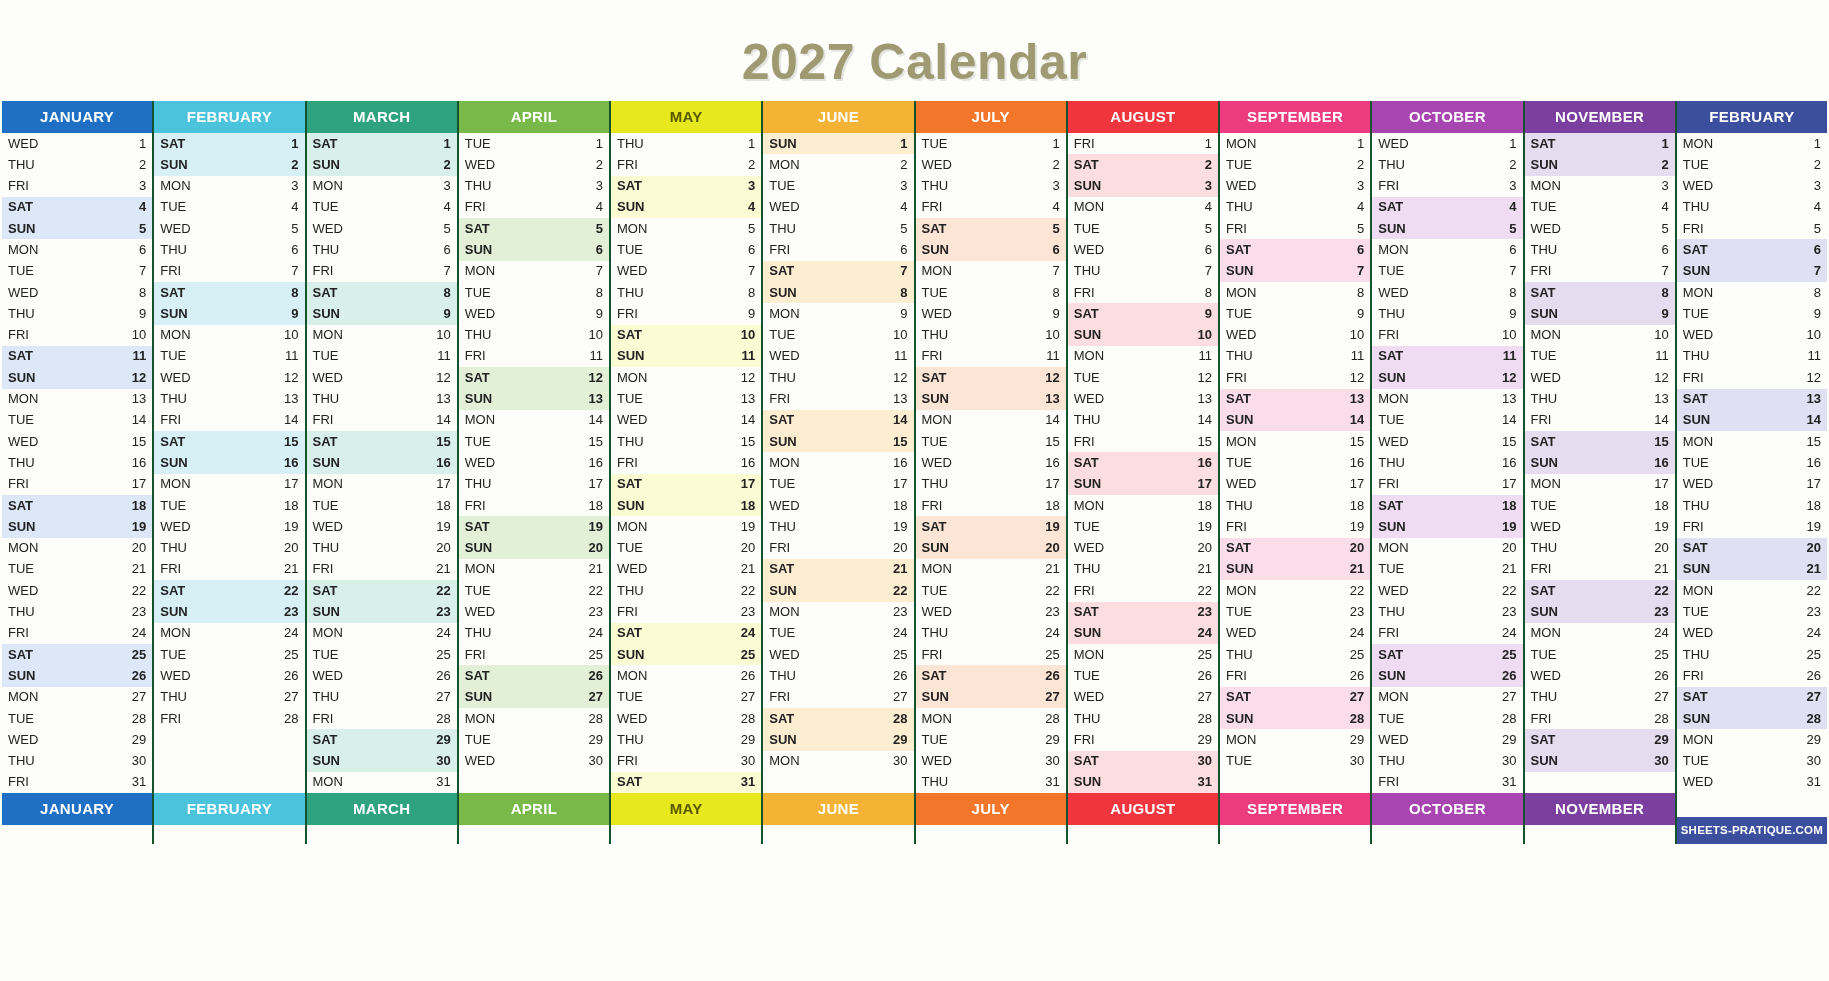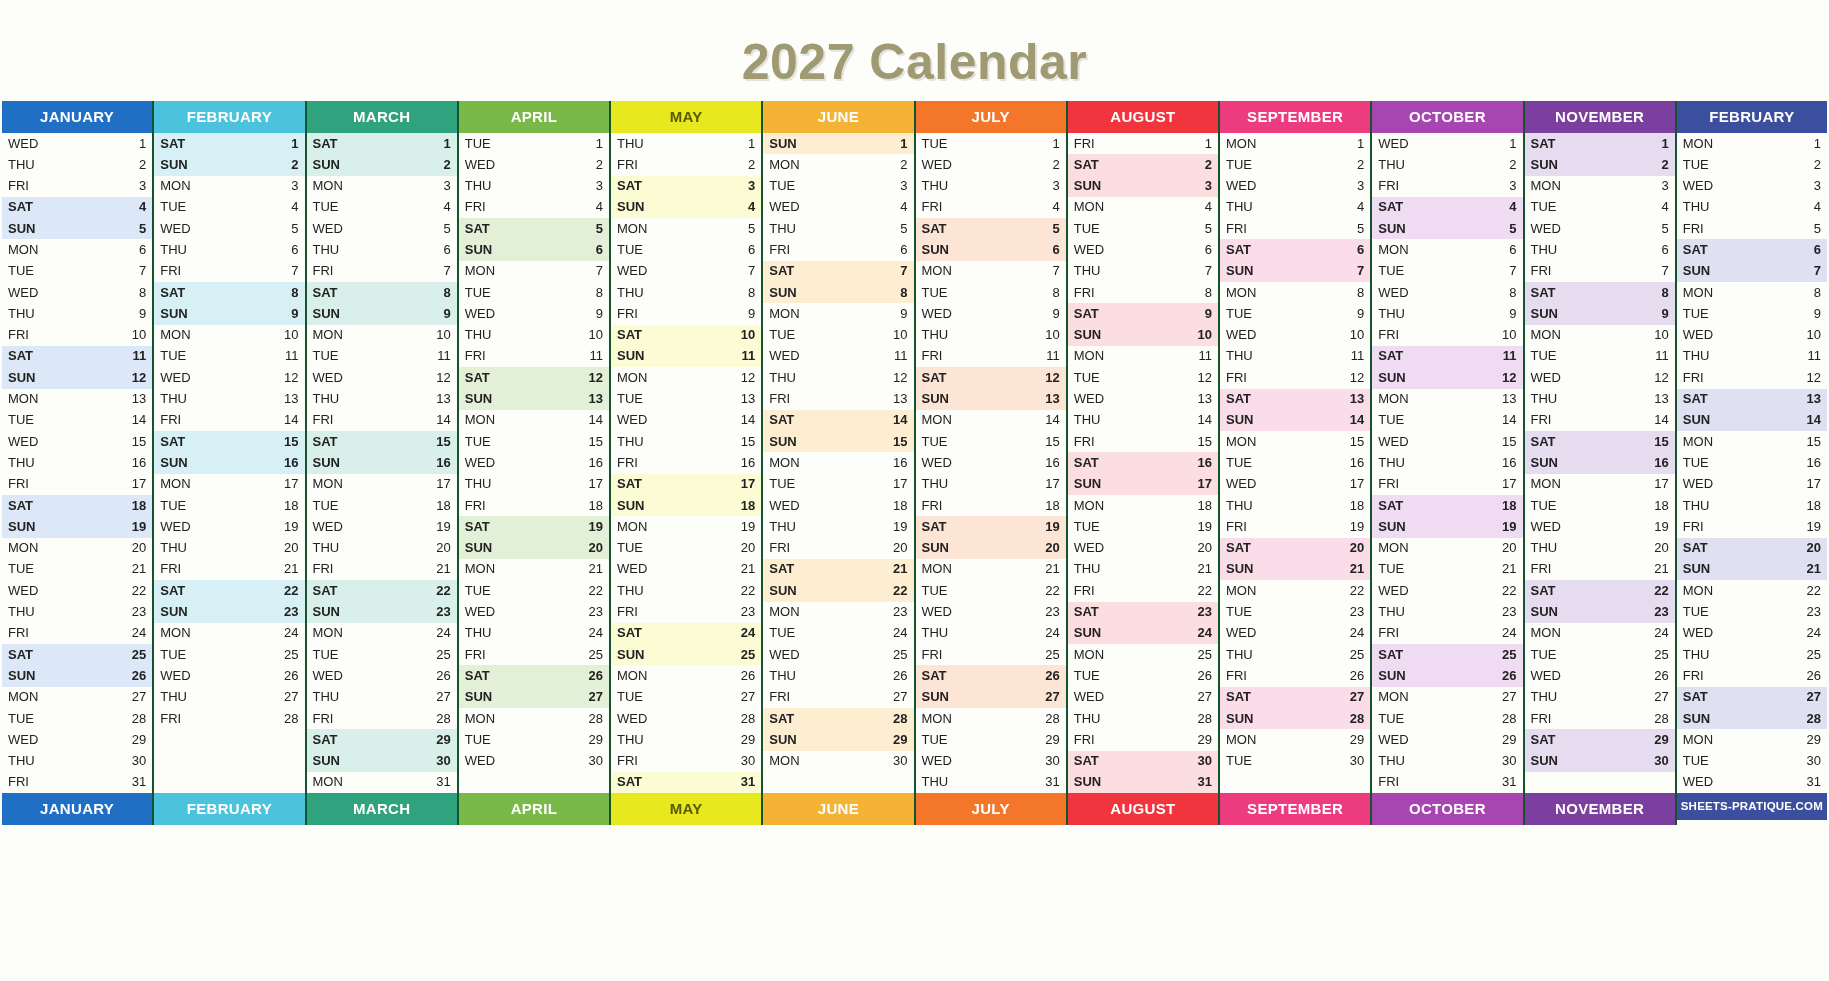--- a/index.html
+++ b/index.html
@@ -1625,16 +1625,16 @@
           </div>
           <div class="row">
             <span class="dow">TUE</span>
             <span class="num">30</span>
           </div>
           <div class="row">
             <span class="dow">WED</span>
             <span class="num">31</span>
           </div>
         </div>
-        <div class="mfoot footer-link" style="background: rgb(59, 79, 158);">SHEETS-PRATIQUE.COM</div>
+        <div class="mfoot footer-link" style="background: rgb(59, 79, 158); margin-top: 24px;">SHEETS-PRATIQUE.COM</div>
       </div>
     </div>
 </div>
 
 </body></html>

